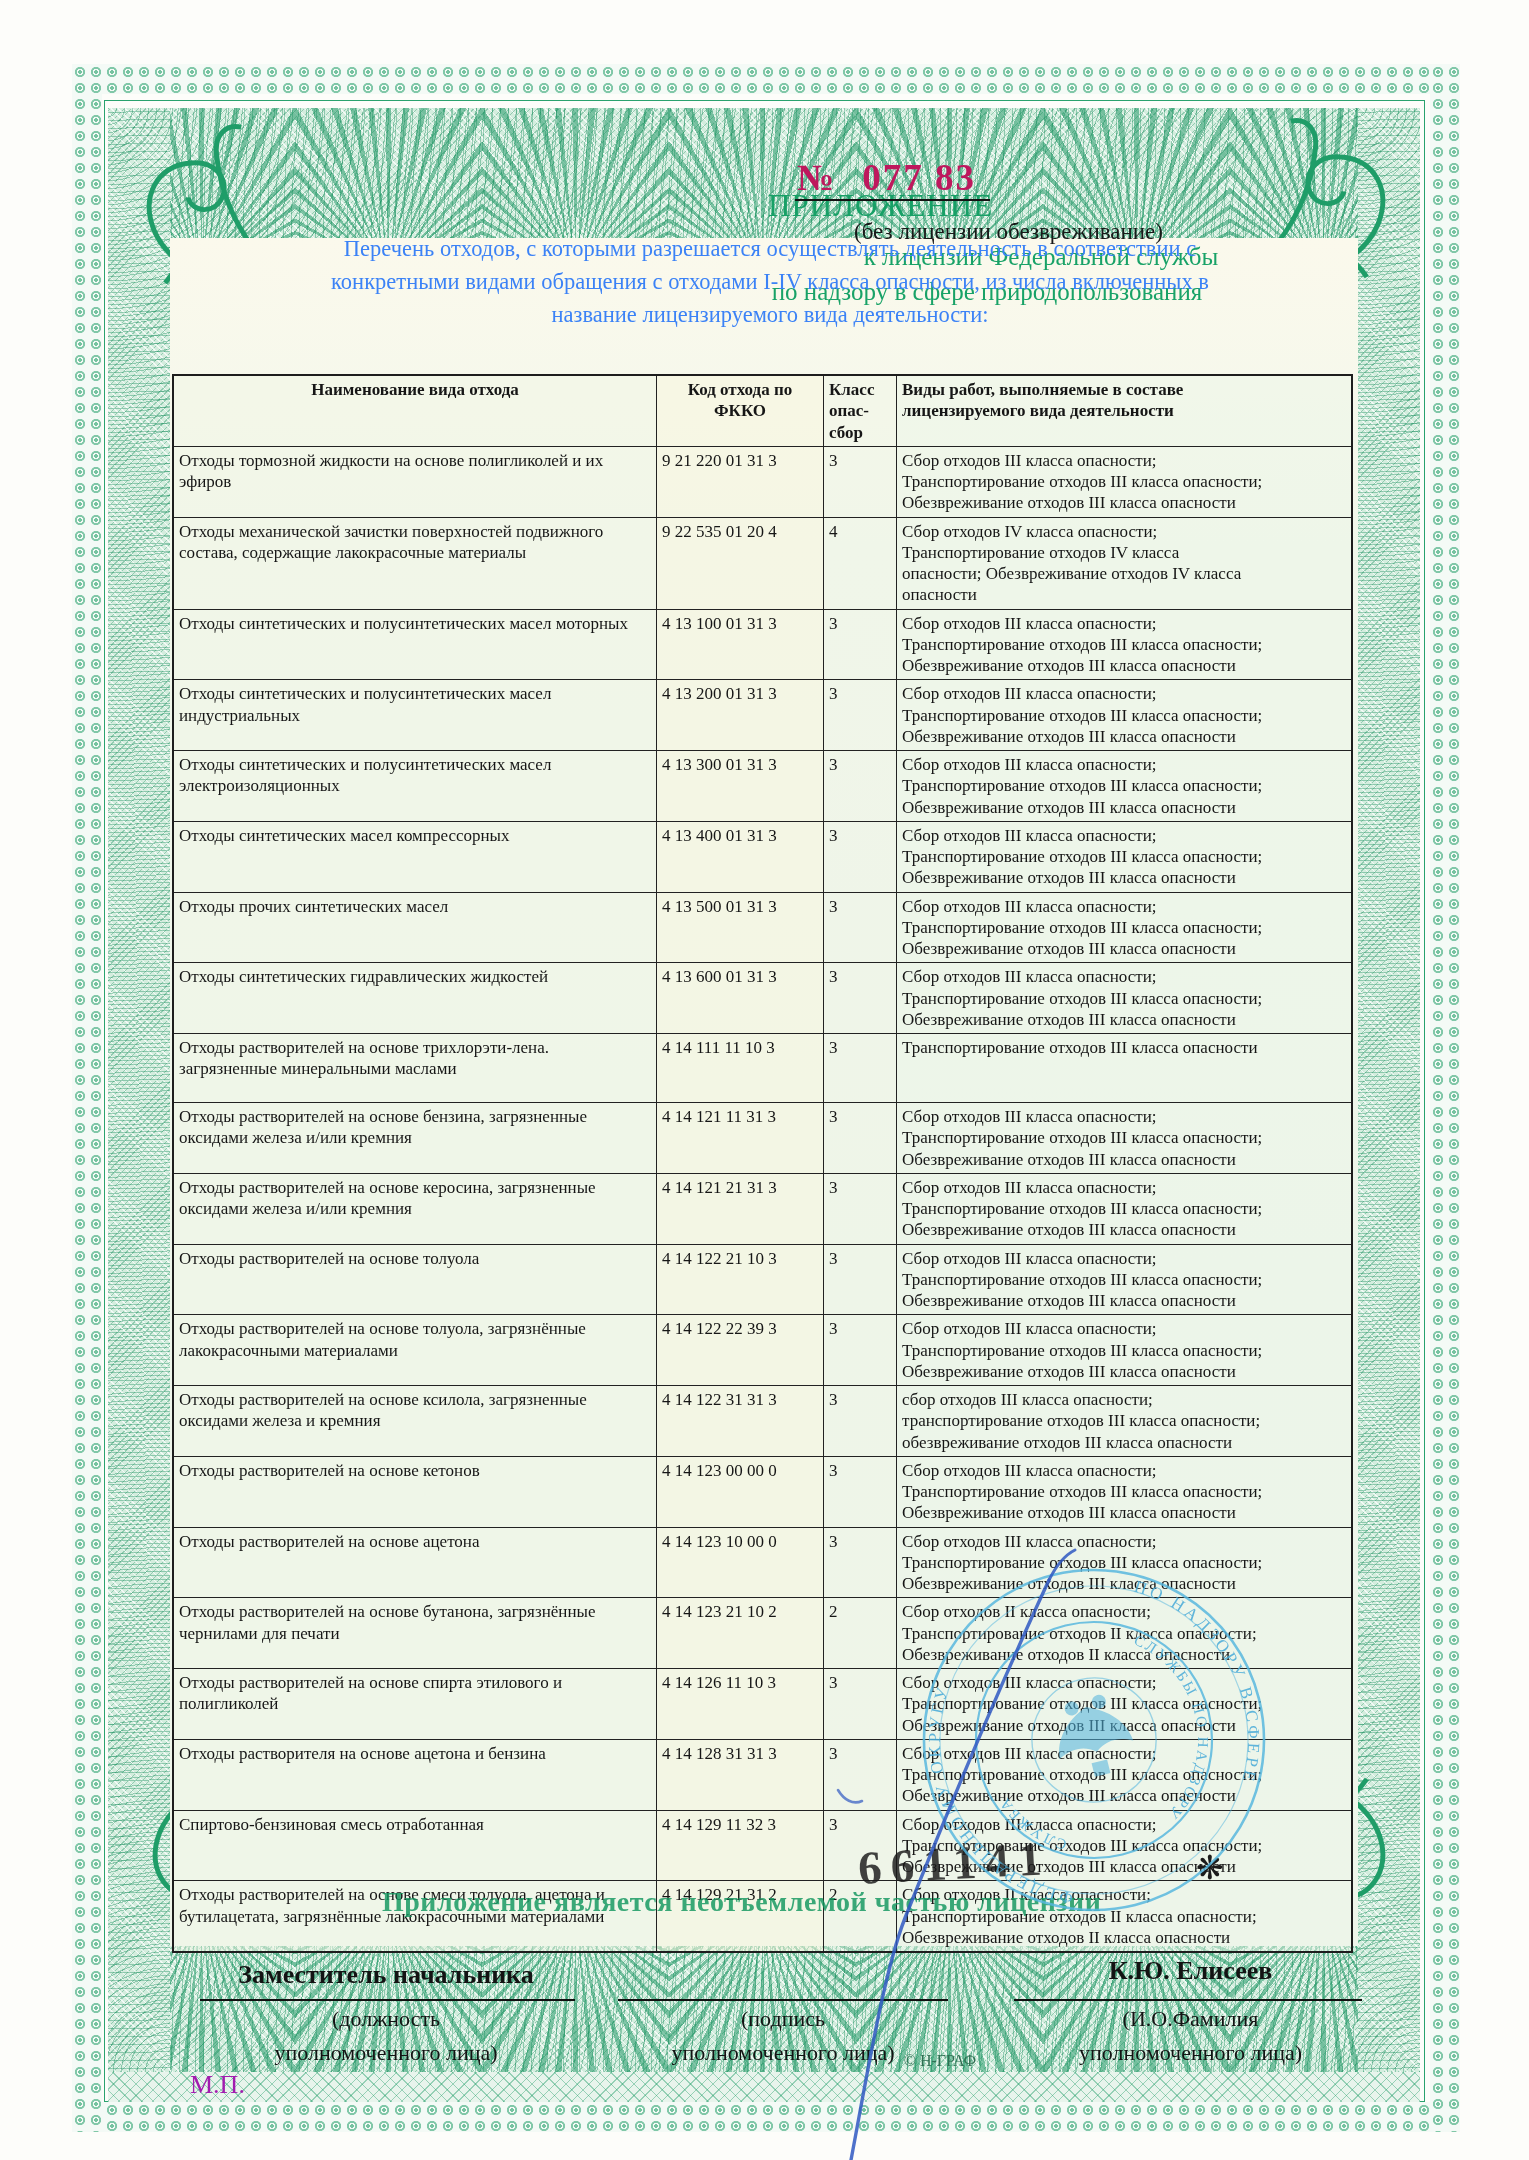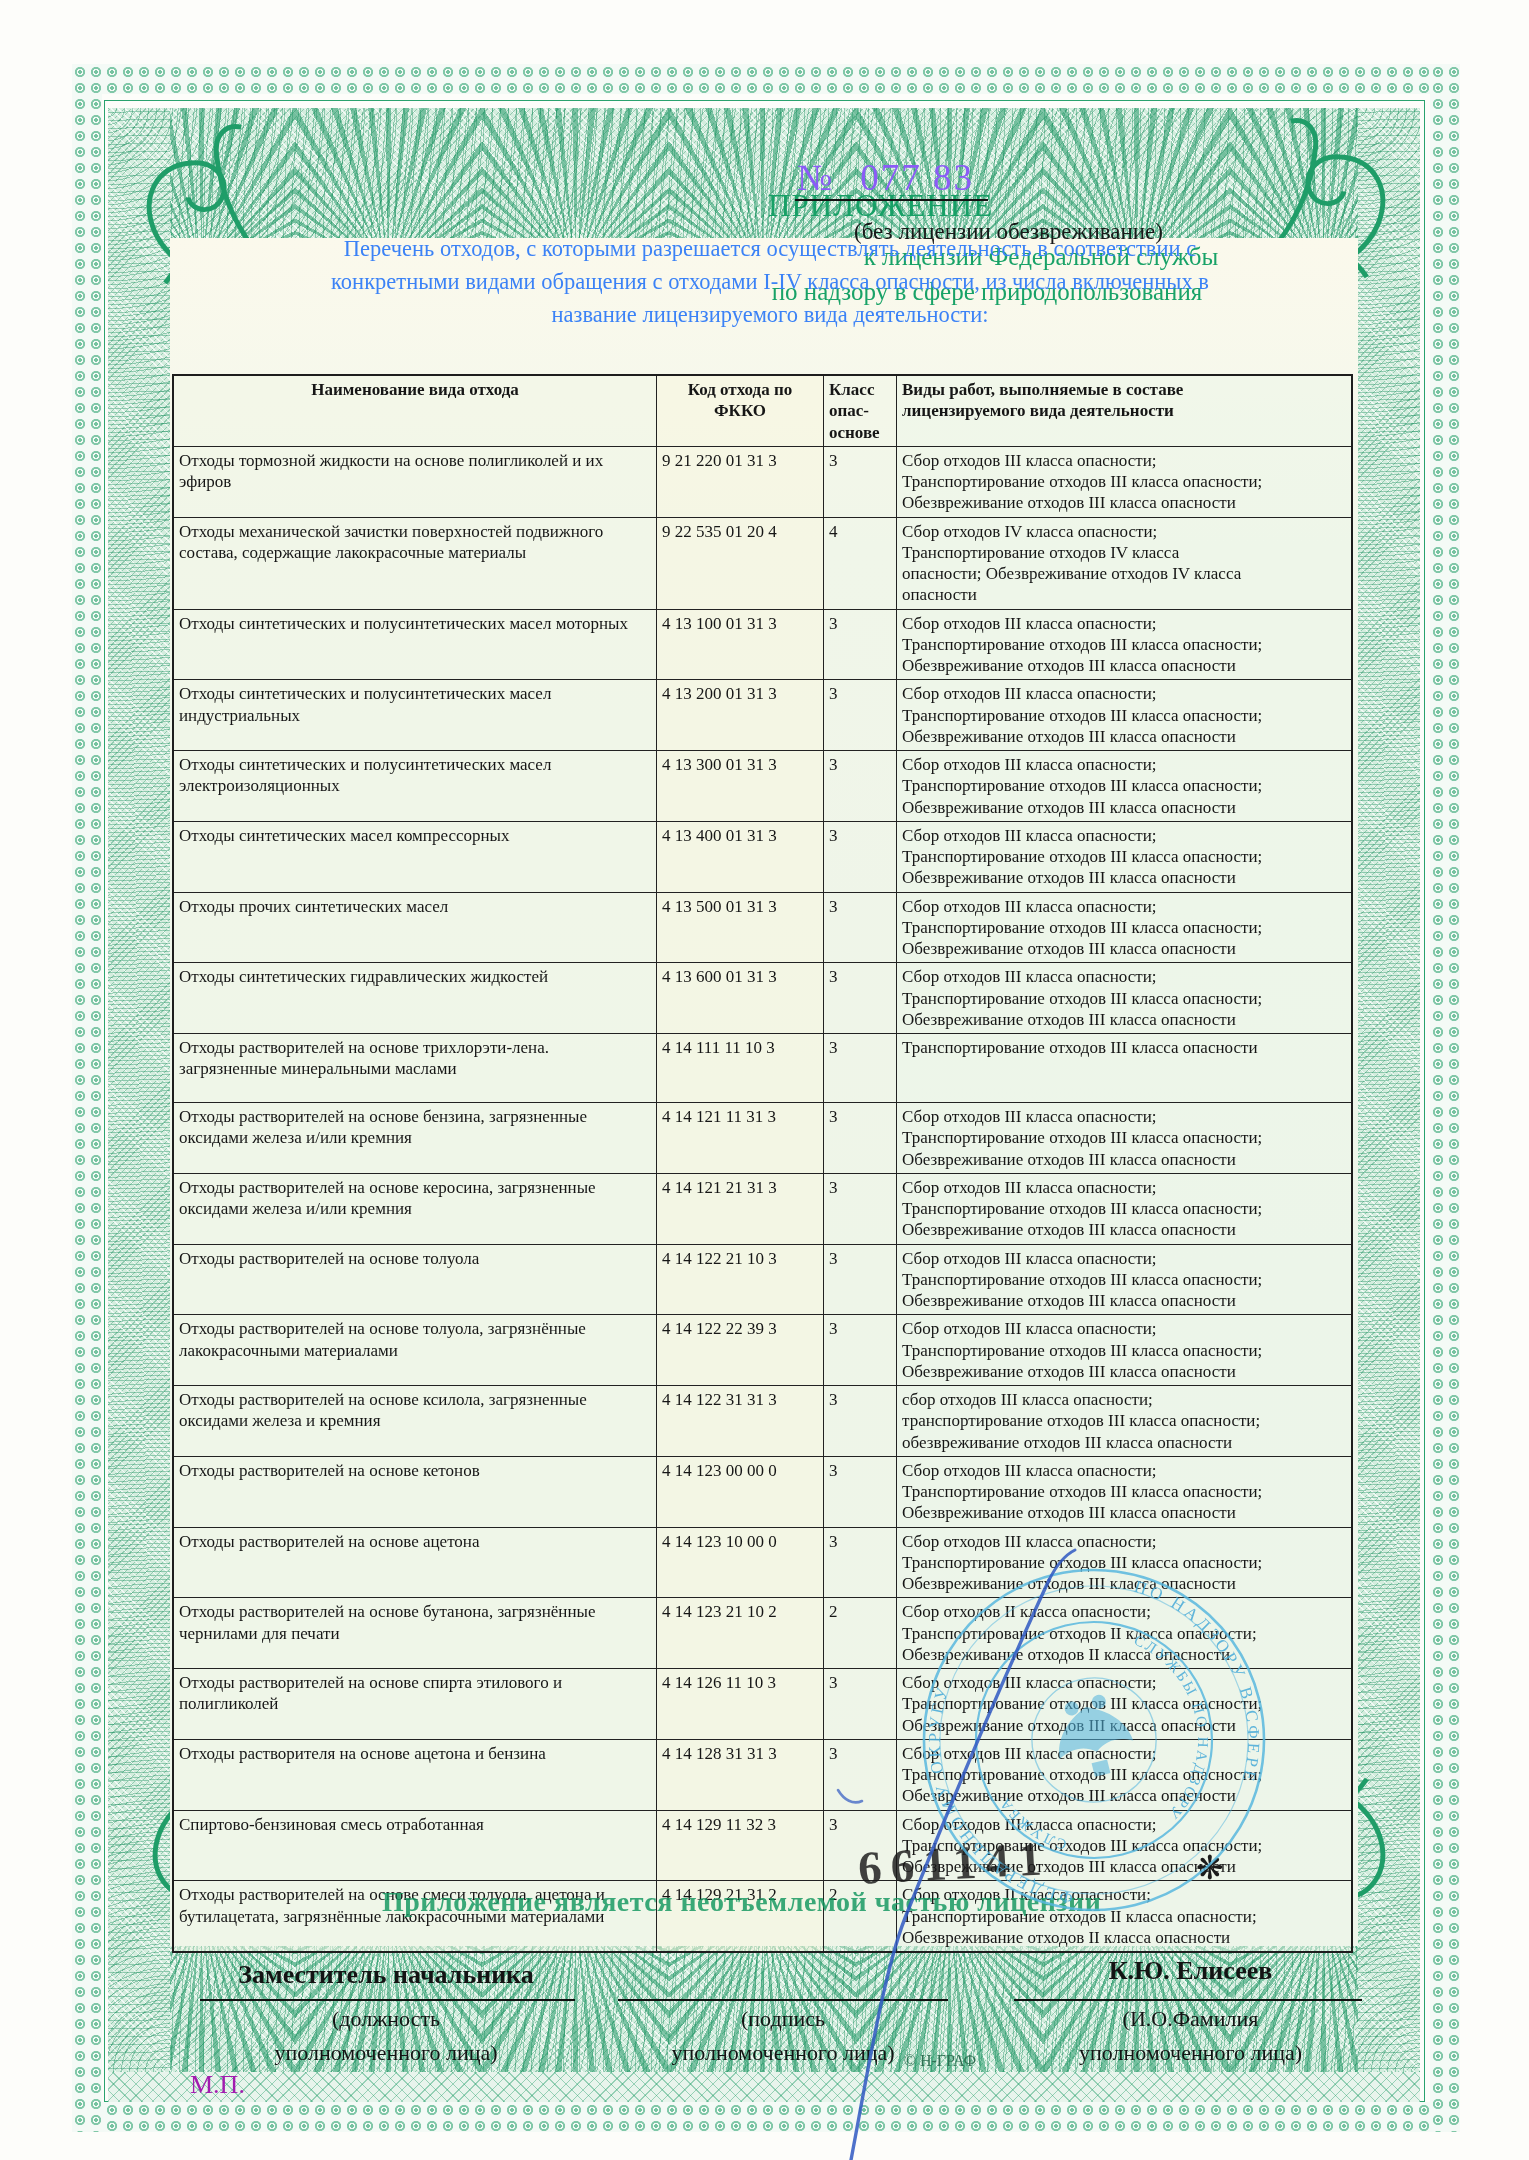--- a/index.html
+++ b/index.html
@@ -48,21 +48,21 @@
   .c-tl{left:112px;top:112px;}
   .c-tr{left:1230px;top:106px;transform:scaleX(-1);}
   .c-bl{left:118px;top:1760px;transform:scaleY(-1);}
   .c-br{left:1230px;top:1760px;transform:scale(-1,-1);}
 
   
   .doc{position:absolute;left:170px;top:238px;width:1188px;height:1708px;
        background:linear-gradient(180deg,#fbf9ec 0%,#f1f7eb 18%,#edf5ea 60%,#eef5ea 100%);}
 
   
-  .hdr-num{position:absolute;left:795px;top:156px;z-index:6;font-weight:normal;font-size:37px;letter-spacing:2px;color:#8b5cf6;}
+  .hdr-num{position:absolute;left:795px;top:156px;z-index:6;font-weight:bold;font-size:37px;letter-spacing:2px;color:#be185d;}
   .hdr-num .uline{border-bottom:2.5px solid #131313;padding:0 14px 1px 2px;}
   .hdr-num .gap{display:inline-block;width:26px;}
   .hdr-app{position:absolute;left:768px;top:188px;width:398px;z-index:4;color:#17a066;font-size:31px;font-weight:normal;letter-spacing:1px;}
   .hdr-bez{position:absolute;left:655px;top:219px;width:508px;z-index:5;text-align:right;font-size:23px;color:#181818;}
   .green-line{position:absolute;z-index:3;color:#18a267;font-size:25px;text-align:center;}
   .g1{left:752px;top:243px;width:578px;}
   .g2{left:628px;top:278px;width:718px;}
   .para{position:absolute;z-index:5;text-align:center;font-size:22.5px;color:#3b82f6;}
   .p1{left:225px;top:236px;width:1090px;}
   .p2{left:195px;top:269px;width:1150px;}
@@ -173,21 +173,21 @@
   <div class="para p2">конкретными видами обращения с отходами I-IV класса опасности, из числа включенных в</div>
 
   <table class="waste">
     <thead>
       <tr>
         <th class="c-name">Наименование вида отхода</th>
         <th class="c-code">Код отхода по ФККО</th>
         <th class="c-class">
           <div>Класс</div>
           <div>опас-</div>
-          <div>основе</div>
+          <div>сбор</div>
         </th>
         <th class="c-works">
           <div>Виды работ, выполняемые в составе</div>
           <div>лицензируемого вида деятельности</div>
         </th>
       </tr>
     </thead>
     <tbody>
     <tr>
       <td class="c-name">Отходы тормозной жидкости на основе полигликолей и их эфиров</td>

